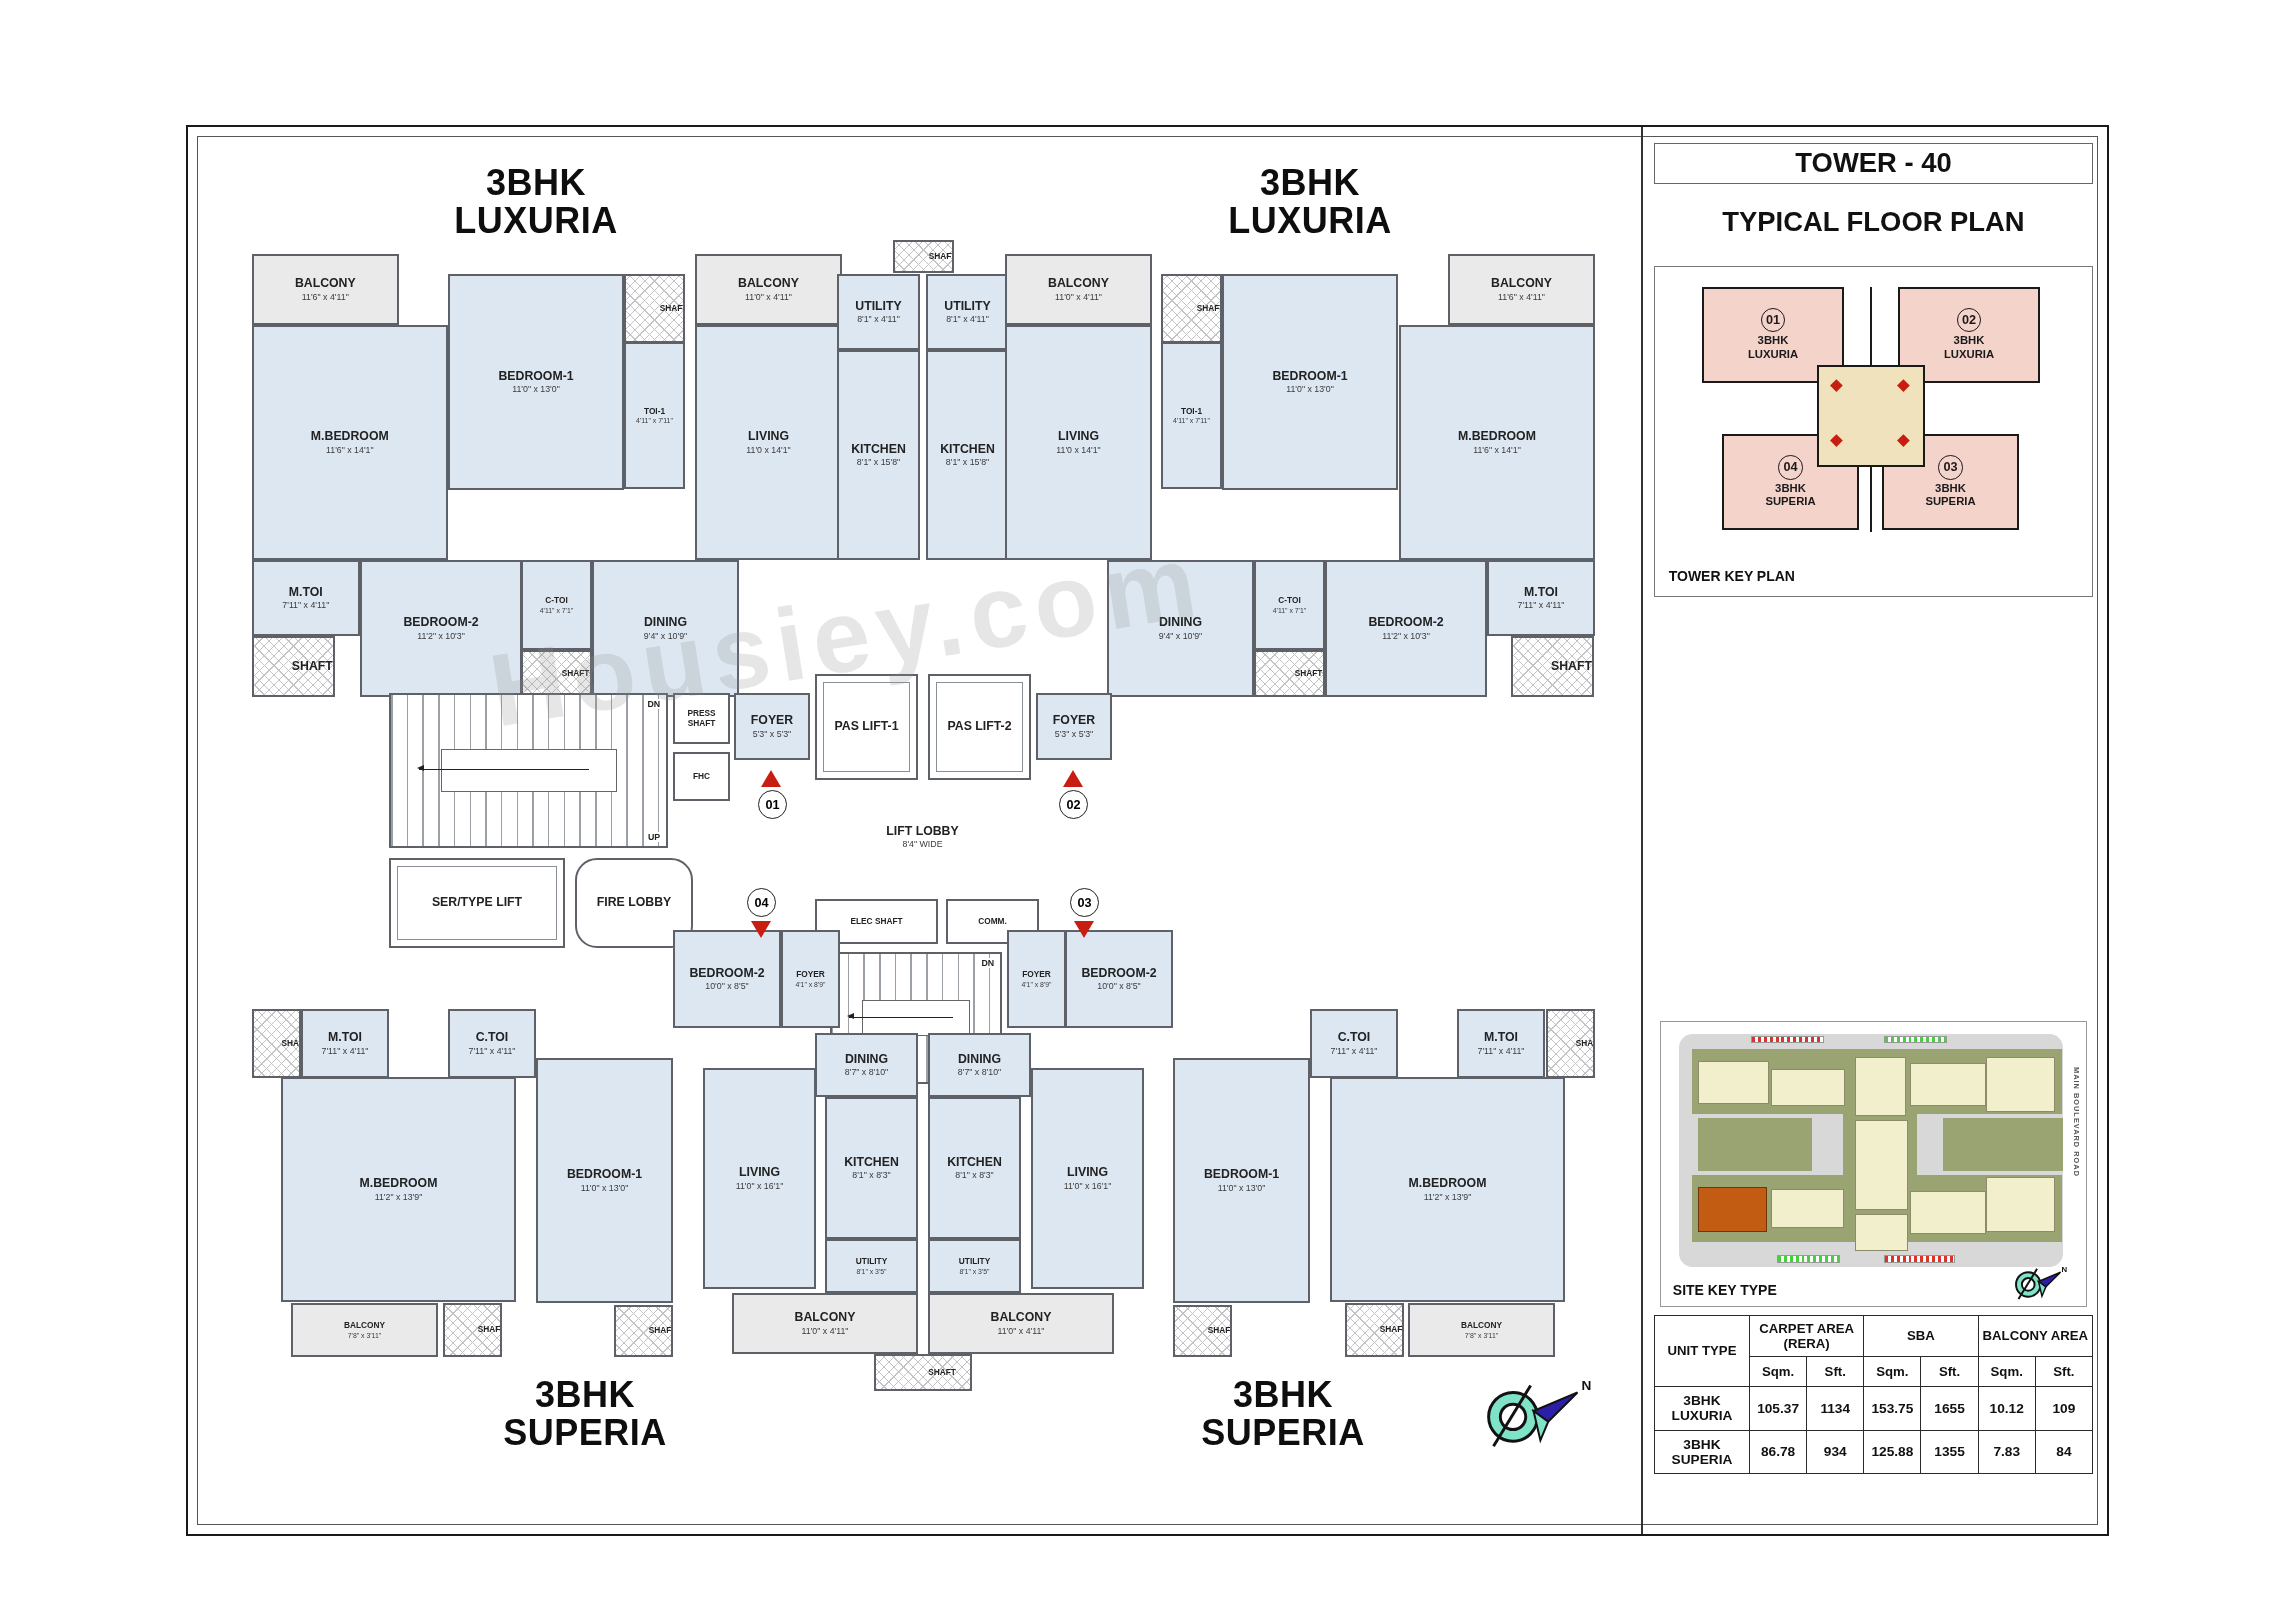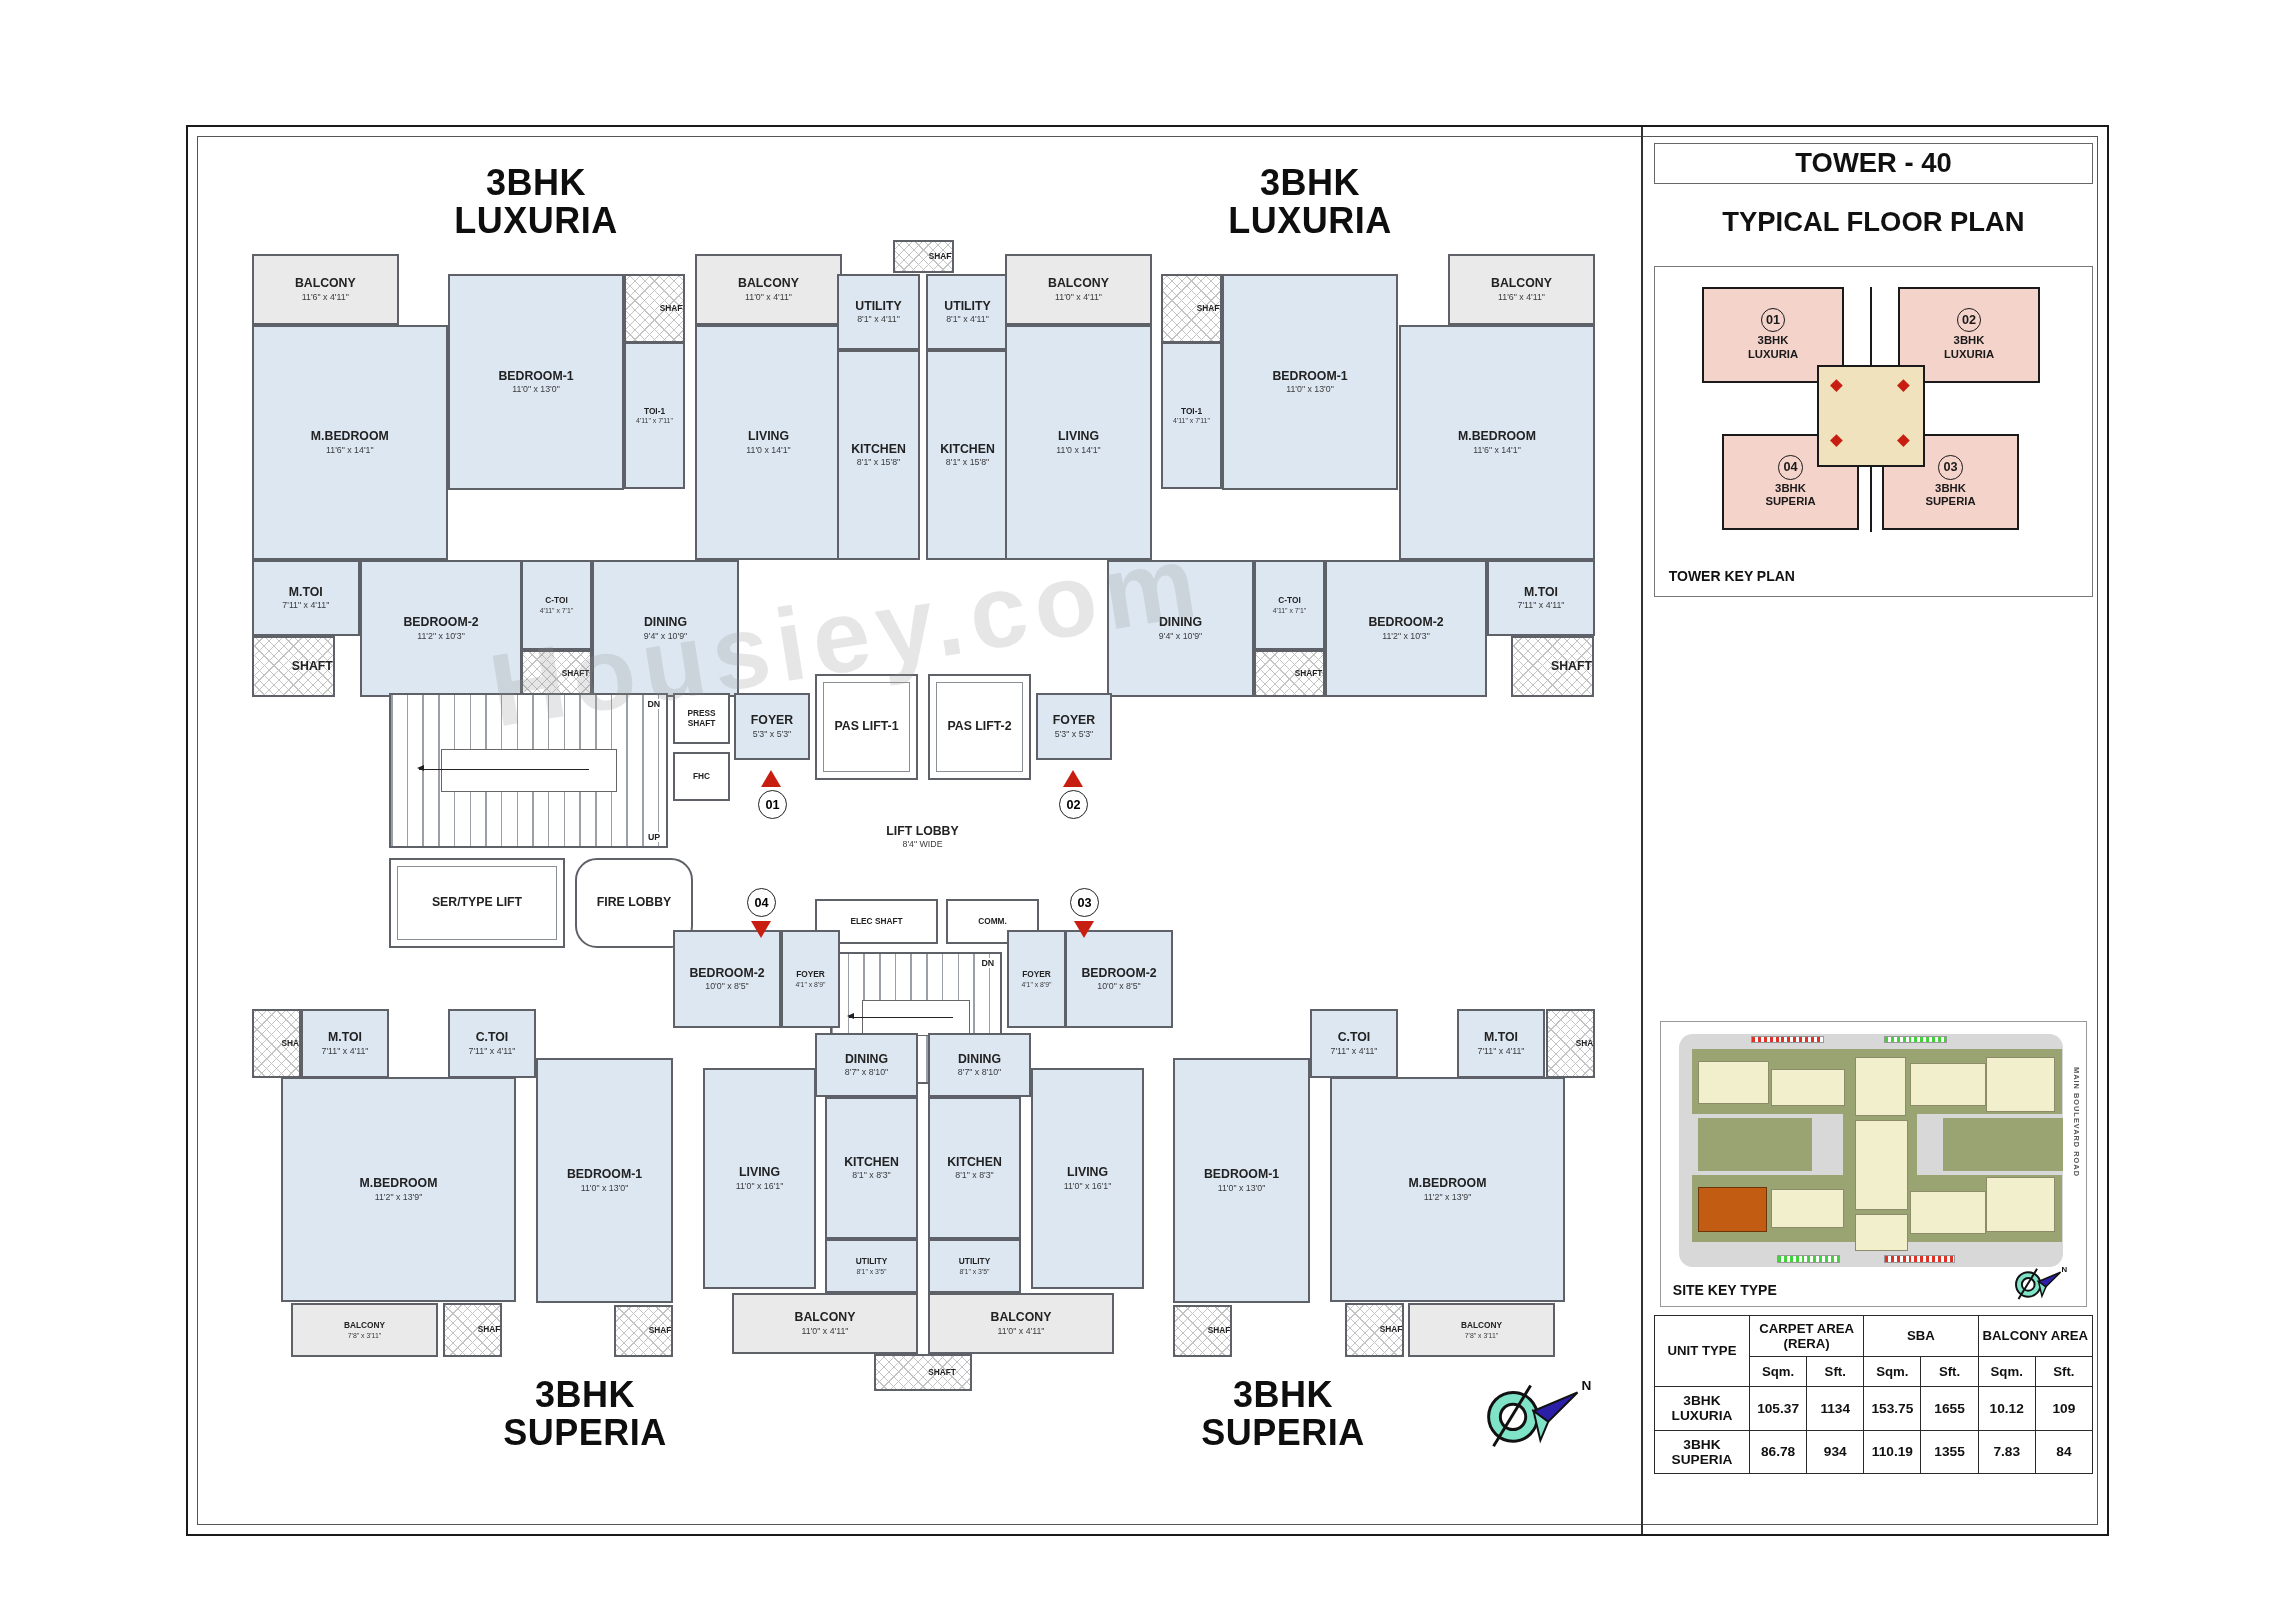--- a/index.html
+++ b/index.html
@@ -486,21 +486,21 @@
             <td>1134</td>
             <td>153.75</td>
             <td>1655</td>
             <td>10.12</td>
             <td>109</td>
           </tr>
           <tr>
             <td>3BHK SUPERIA</td>
             <td>86.78</td>
             <td>934</td>
-            <td>110.19</td>
+            <td>125.88</td>
             <td>1355</td>
             <td>7.83</td>
             <td>84</td>
           </tr>
         </tbody>
       </table>
   </div>
 </div>
 
 

